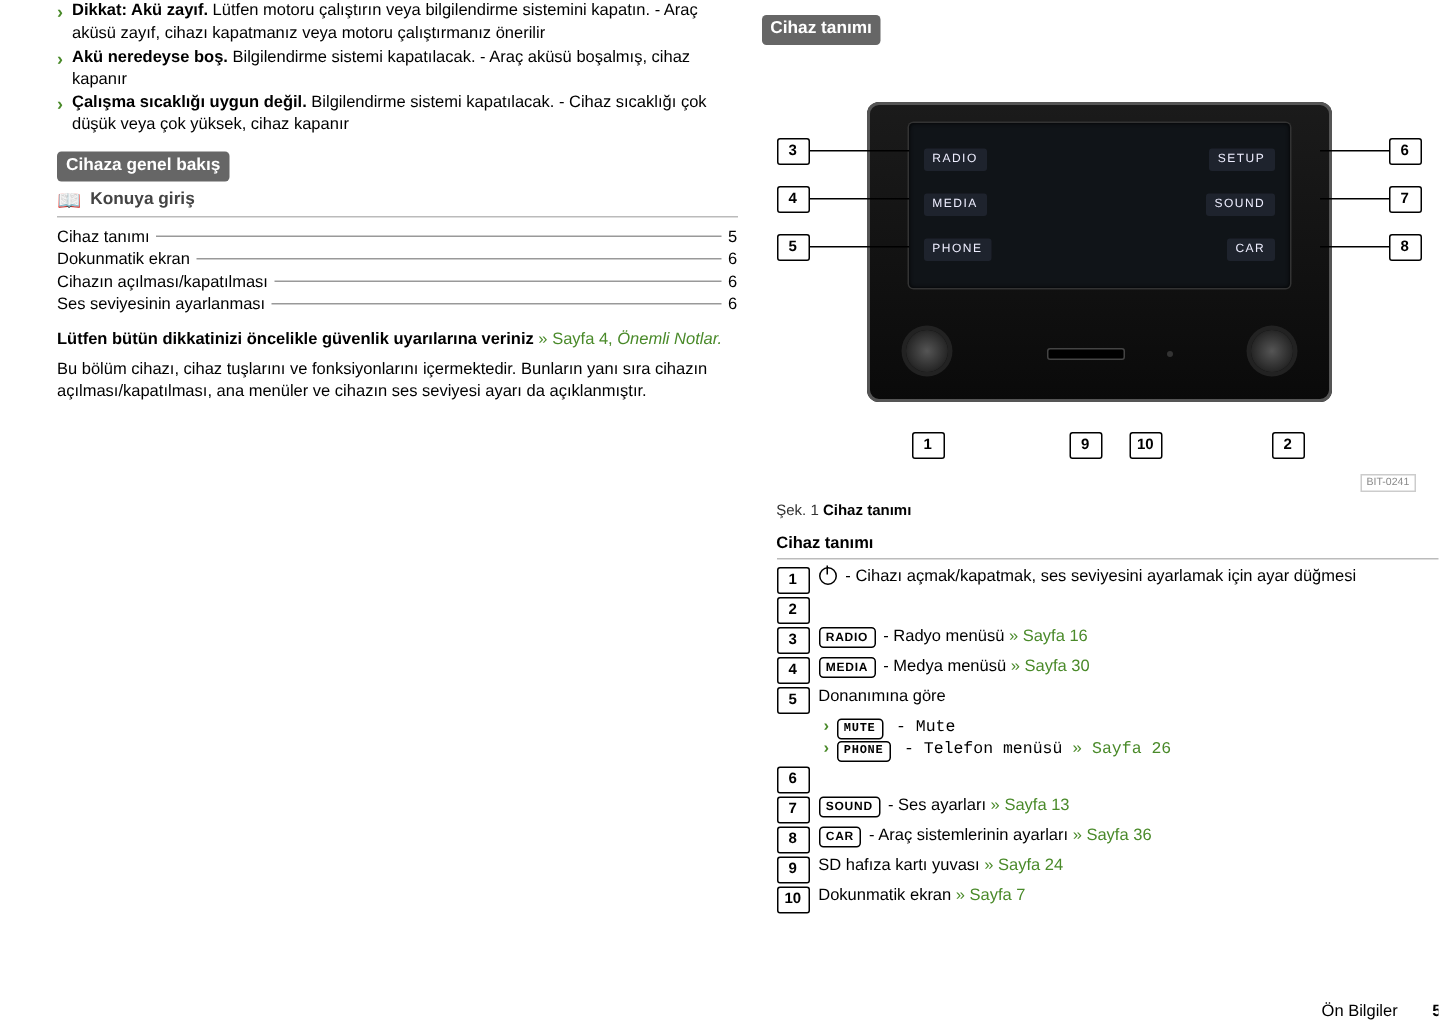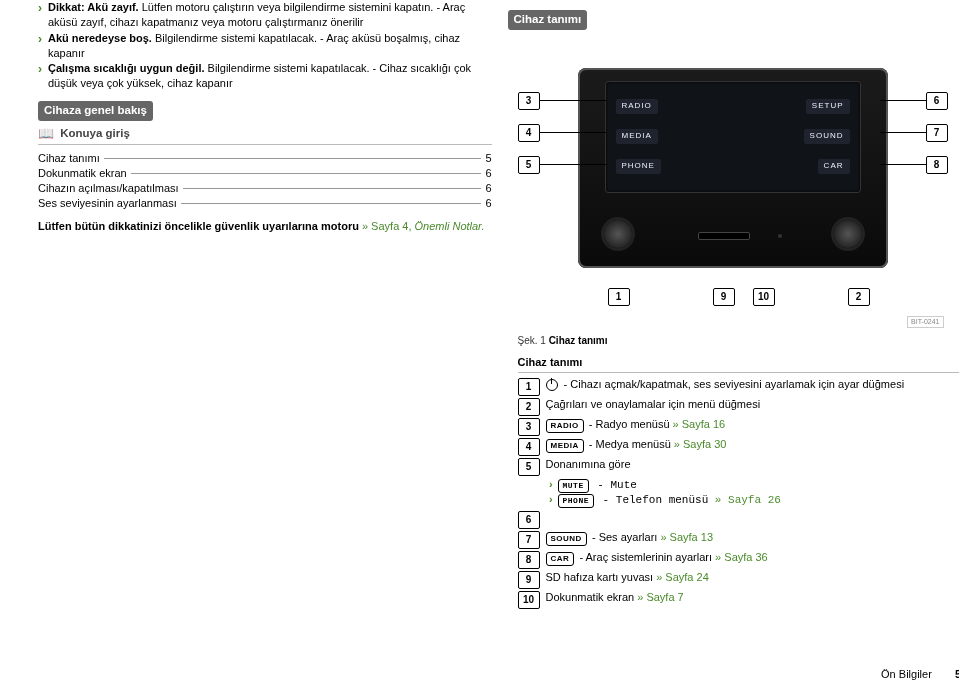--- a/index.html
+++ b/index.html
@@ -254,23 +254,24 @@
           <span class="toc-page">6</span>
         </div>
       <div class="toc-row">
           <span class="toc-label">Ses seviyesinin ayarlanması</span>
           <span class="toc-dots"></span>
           <span class="toc-page">6</span>
         </div>
     </div>
 
     <div>
-      <span class="bold">Lütfen bütün dikkatinizi öncelikle güvenlik uyarılarına motoru</span><span class="green-ref"> » Sayfa 4, </span><span class="green-ref italic">Önemli Notlar.</span>
-    </div>
-
+      <span class="bold">Lütfen bütün dikkatinizi öncelikle güvenlik uyarılarına veriniz</span><span class="green-ref"> » Sayfa 4, </span><span class="green-ref italic">Önemli Notlar.</span>
+    </div>
+
+    <p style="margin-top:6px;">Bu bölüm cihazı, cihaz tuşlarını ve fonksiyonlarını içermektedir. Bunların yanı sıra cihazın açılması/kapatılması, ana menüler ve cihazın ses seviyesi ayarı da açıklanmıştır.</p>
   </div>
 
   <div class="col col-right">
     <span class="section-title">Cihaz tanımı</span>
 
     <div class="device-figure">
       <div class="device">
         <div class="screen">
           <div class="screen-col left">
             <span class="soft-btn">RADIO</span>
@@ -335,21 +336,20 @@
 
     <div class="legend">
       <div class="bold" style="border-bottom:1px solid #bbb; padding-bottom:2px; margin-bottom:4px;">Cihaz tanımı</div>
 
       <div class="legend-row">
           <span class="num-box">1</span>
           <span><span class="power-icon"></span><span> - Cihazı açmak/kapatmak, ses seviyesini ayarlamak için ayar düğmesi</span></span>
         </div>
       <div class="legend-row">
           <span class="num-box">2</span>
-          <span>Çağrıları ve onaylamalar için menü düğmesi</span>
         </div>
       <div class="legend-row">
           <span class="num-box">3</span>
           <span><span class="btn-label">RADIO</span><span> - Radyo menüsü</span><span class="green-ref"> » Sayfa 16</span></span>
         </div>
       <div class="legend-row">
           <span class="num-box">4</span>
           <span><span class="btn-label">MEDIA</span><span> - Medya menüsü</span><span class="green-ref"> » Sayfa 30</span></span>
         </div>
       <div class="legend-row">

